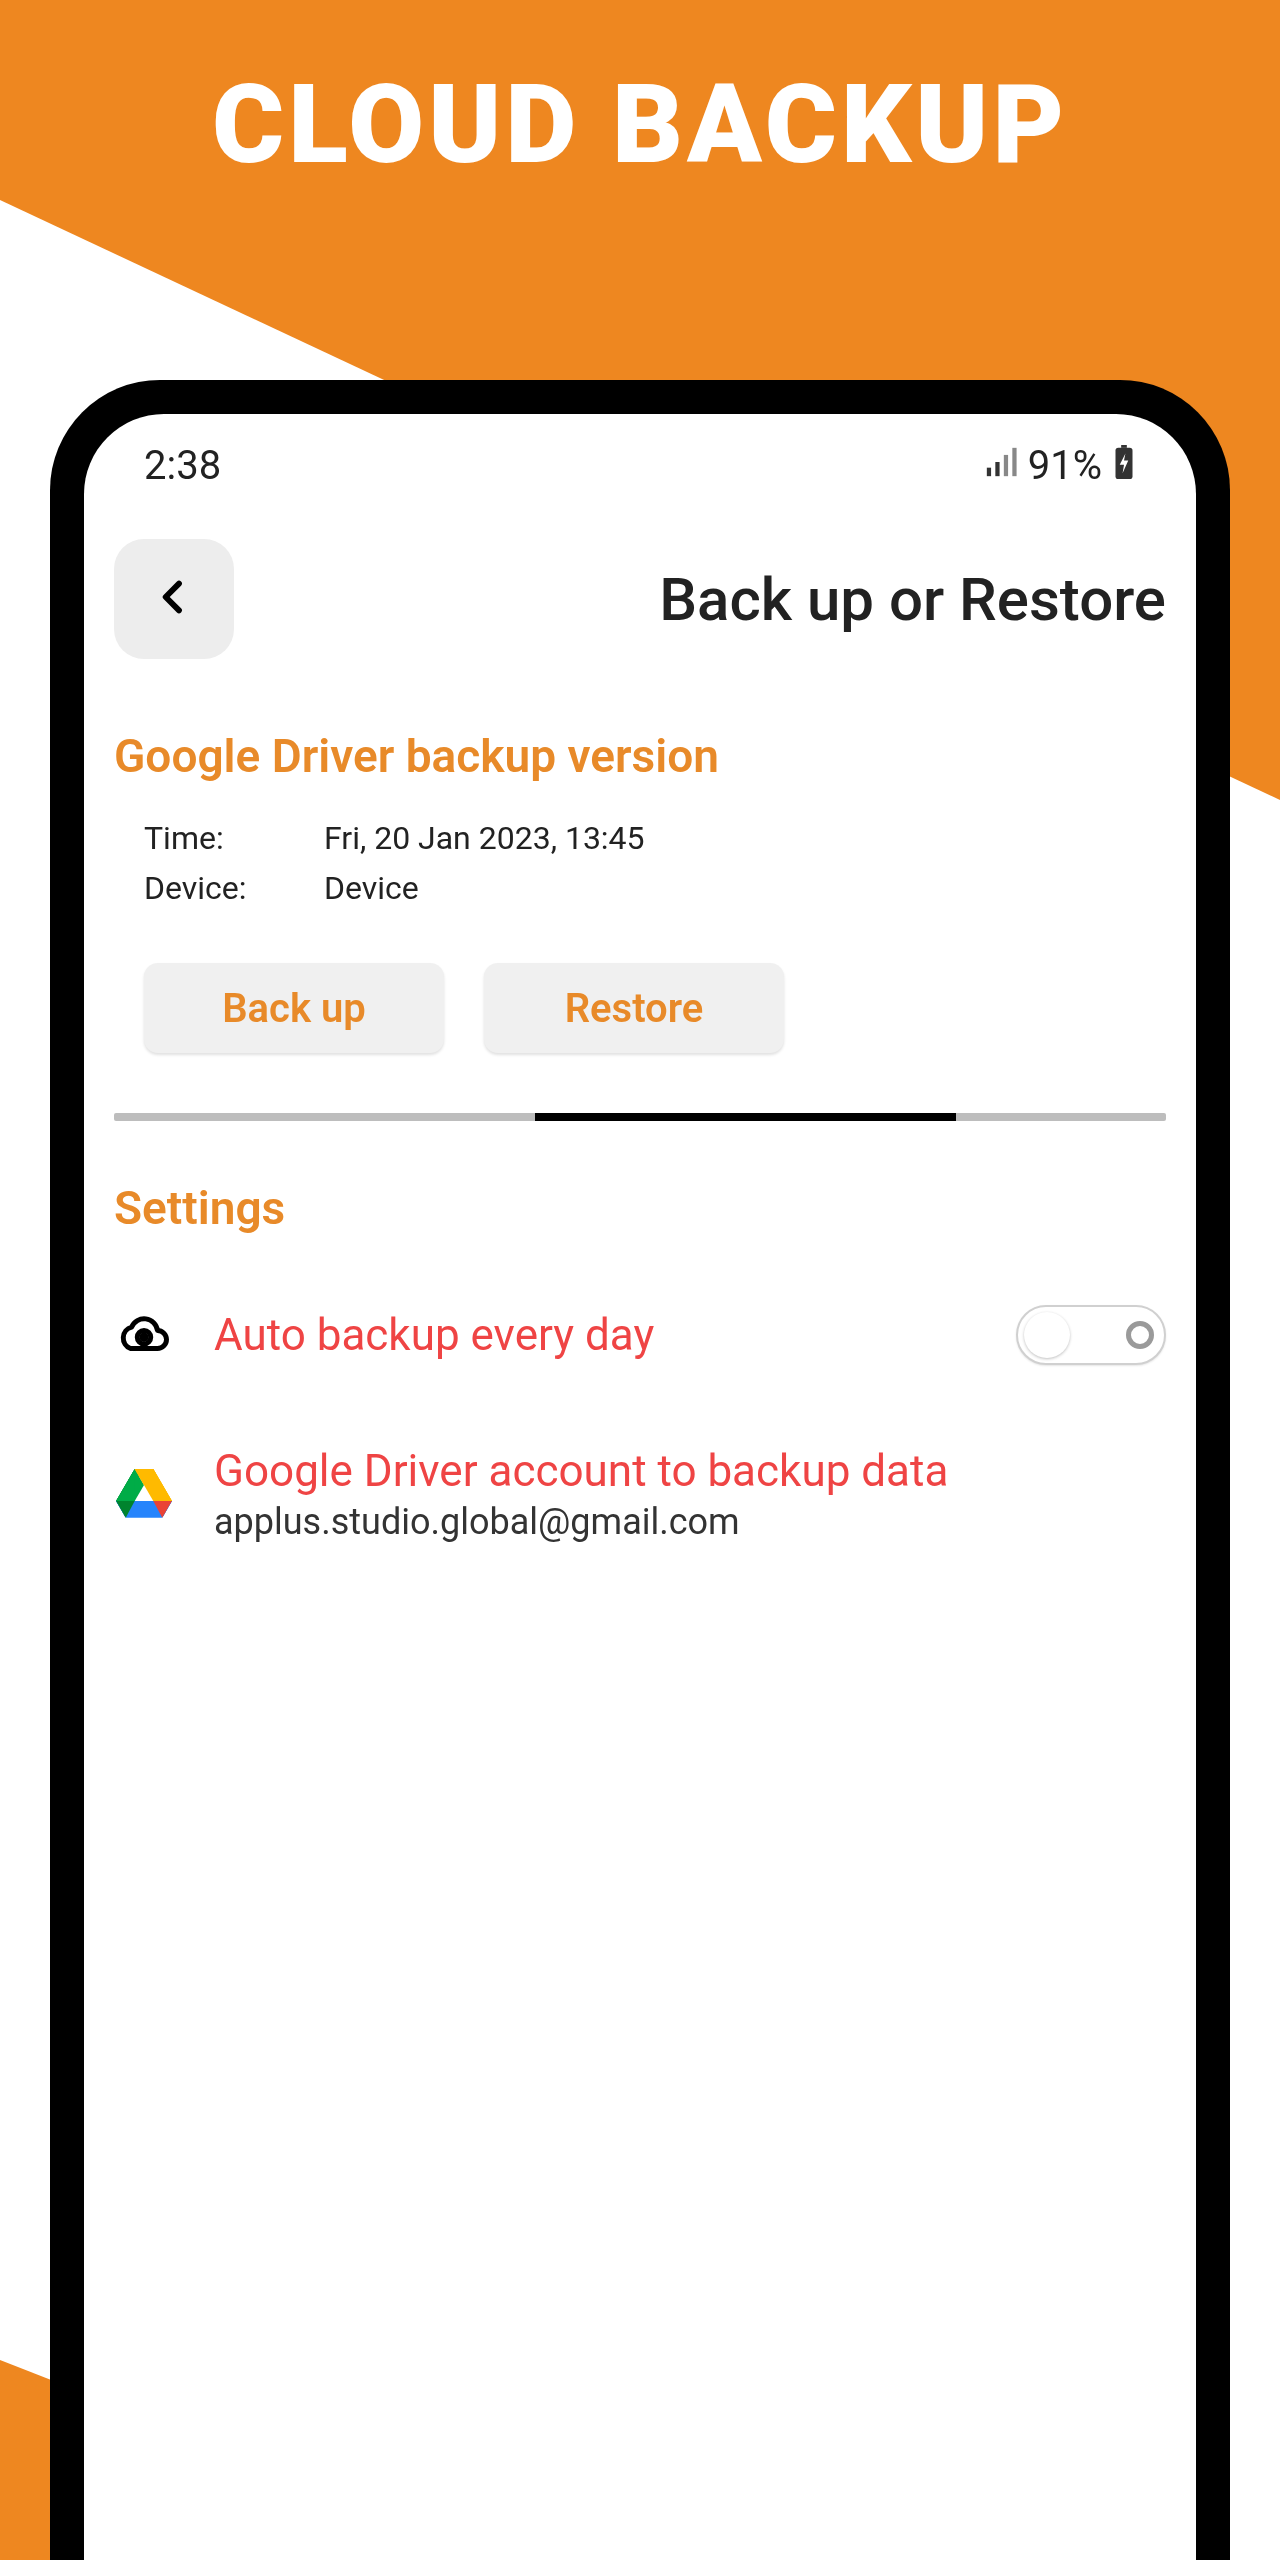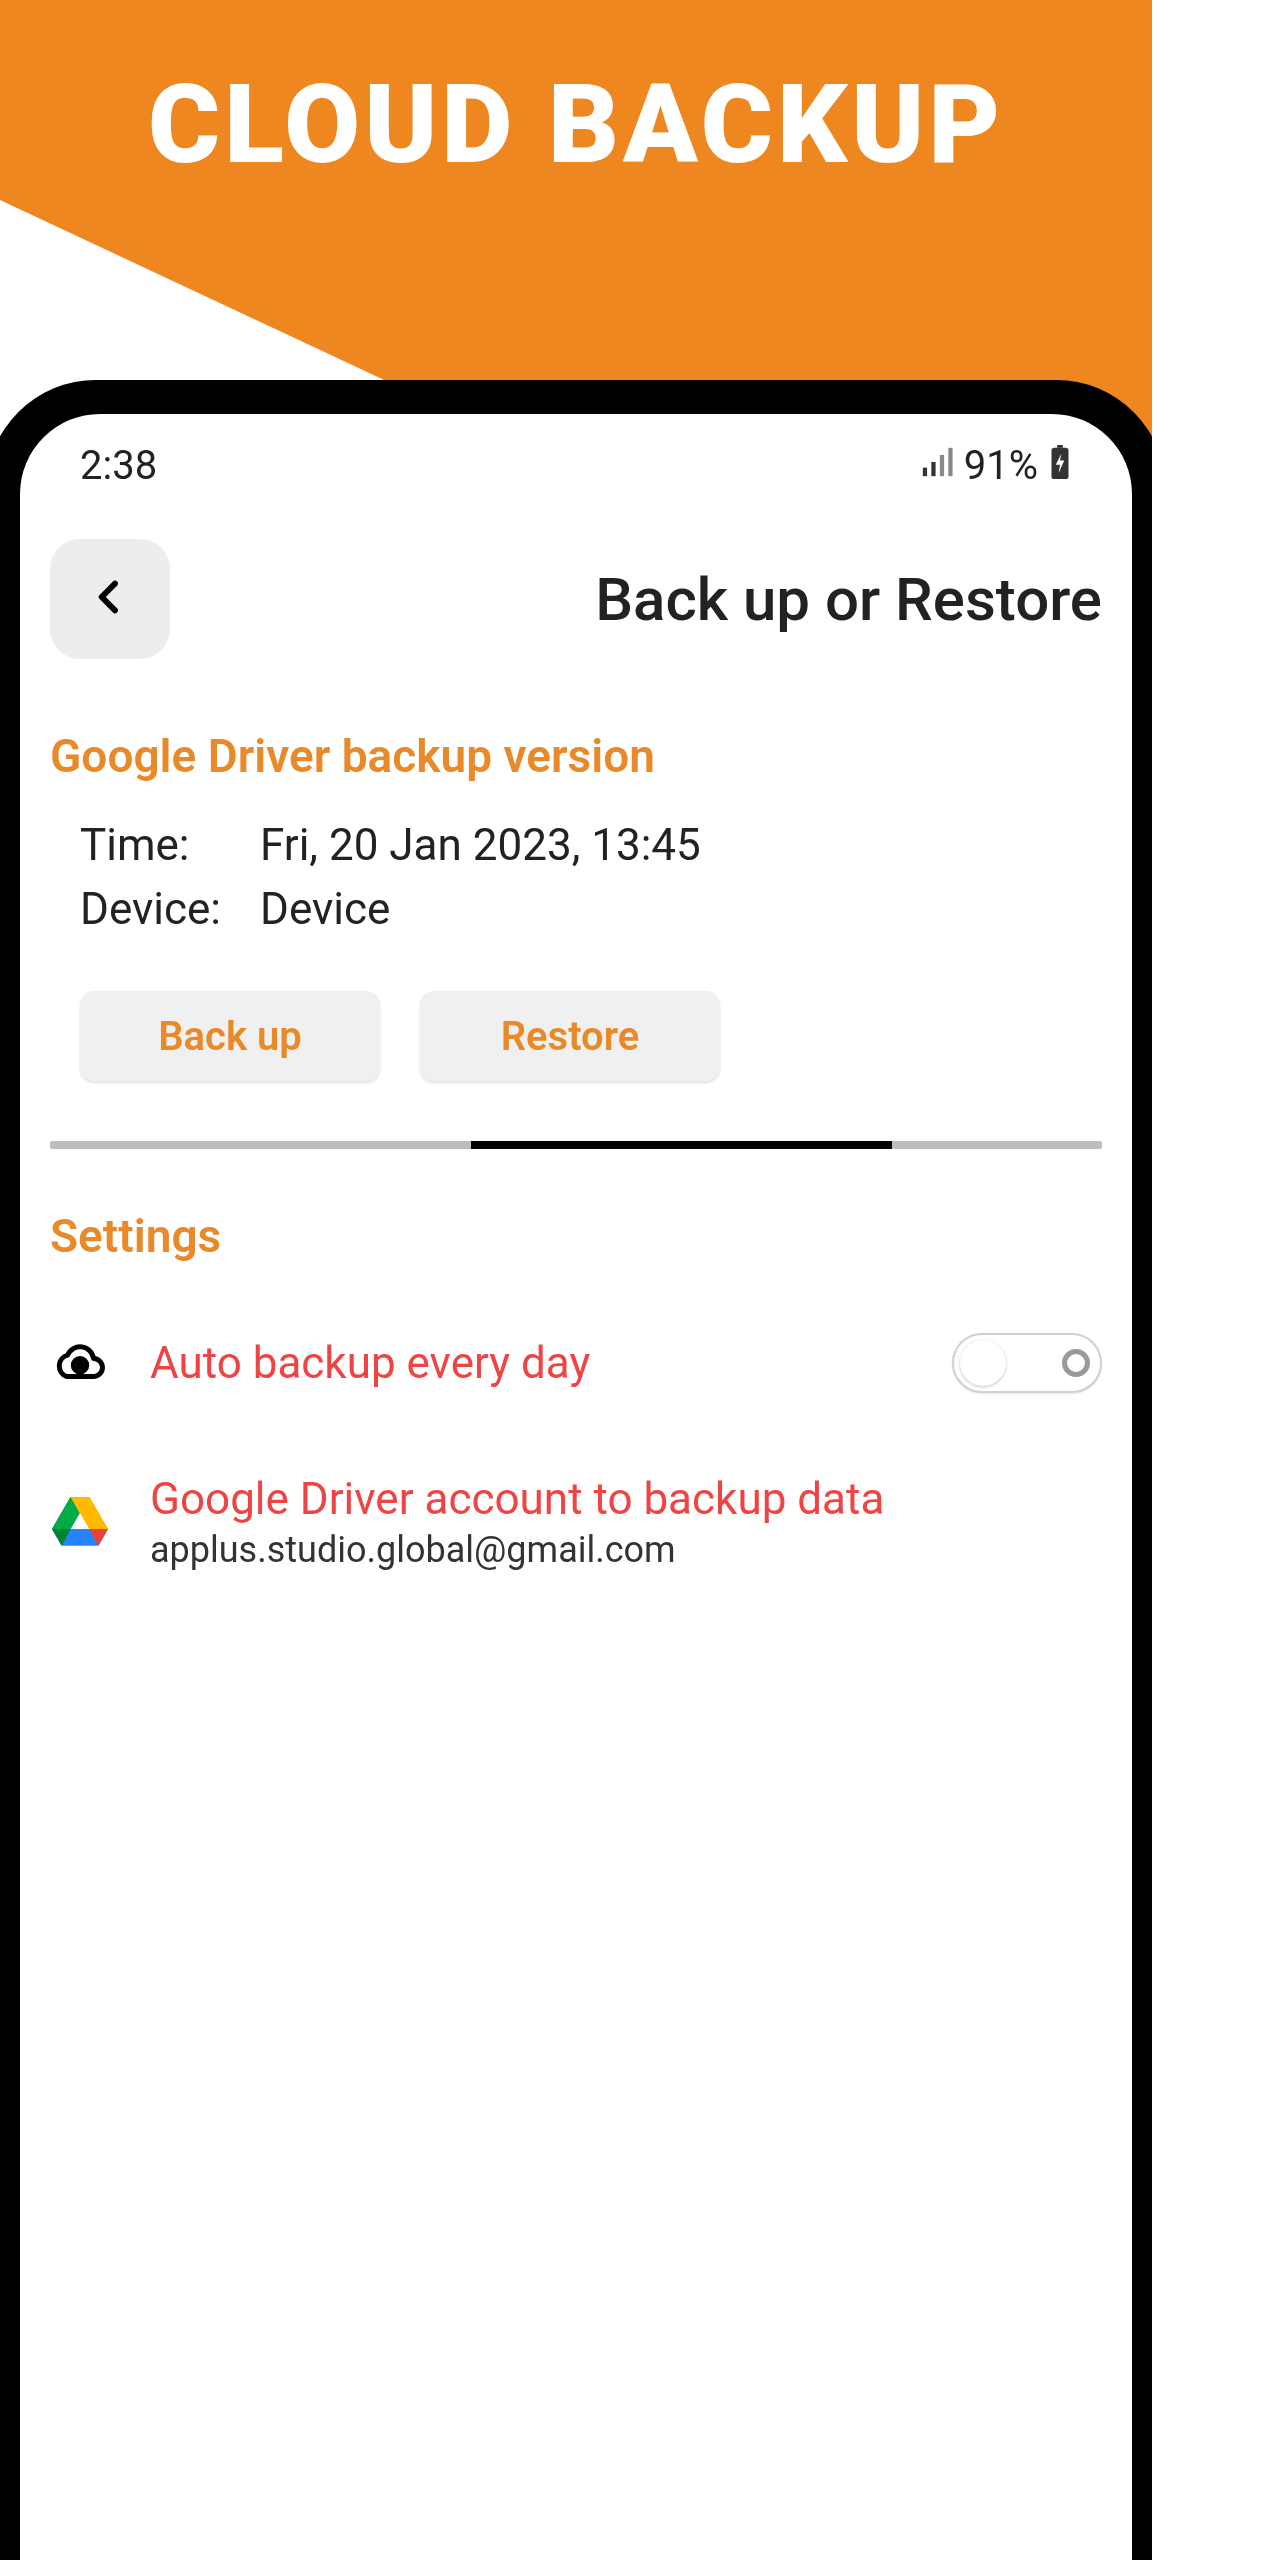--- a/index.html
+++ b/index.html
@@ -4,21 +4,21 @@
 <style>
   * { box-sizing: border-box; margin: 0; padding: 0; }
   html, body { width: 100%; height: 100%; }
   body {
     font-family: -apple-system, BlinkMacSystemFont, "Segoe UI", Roboto, Helvetica, Arial, sans-serif;
     background: #fff;
     overflow: hidden;
   }
   .stage {
     position: relative;
-    width: 1152px;
+    width: 1280px;
     height: 2560px;
     background: #fff;
     overflow: hidden;
   }
   
   .shape-top {
     position: absolute;
     top: 0; left: 0;
     width: 1280px; height: 800px;
     background: #ee8720;
@@ -96,21 +96,21 @@
   .section-heading {
     color: #e88a29;
     font-size: 46px;
     font-weight: 600;
     padding: 40px 0 30px 0;
   }
   .section-heading.settings { padding-top: 50px; }
 
   
   .info { padding-left: 30px; }
-  .info-row { display: flex; gap: 30px; font-size: 44px; color: #222; padding: 6px 0; }
+  .info-row { display: flex; gap: 30px; font-size: 32px; color: #222; padding: 6px 0; }
   .info-label { min-width: 150px; }
 
   
   .actions { display: flex; gap: 40px; padding: 50px 0 30px 30px; }
   .btn {
     width: 300px; height: 90px;
     background: #f0f0f0;
     border-radius: 14px;
     display: flex; align-items: center; justify-content: center;
     font-size: 40px; font-weight: 600;

